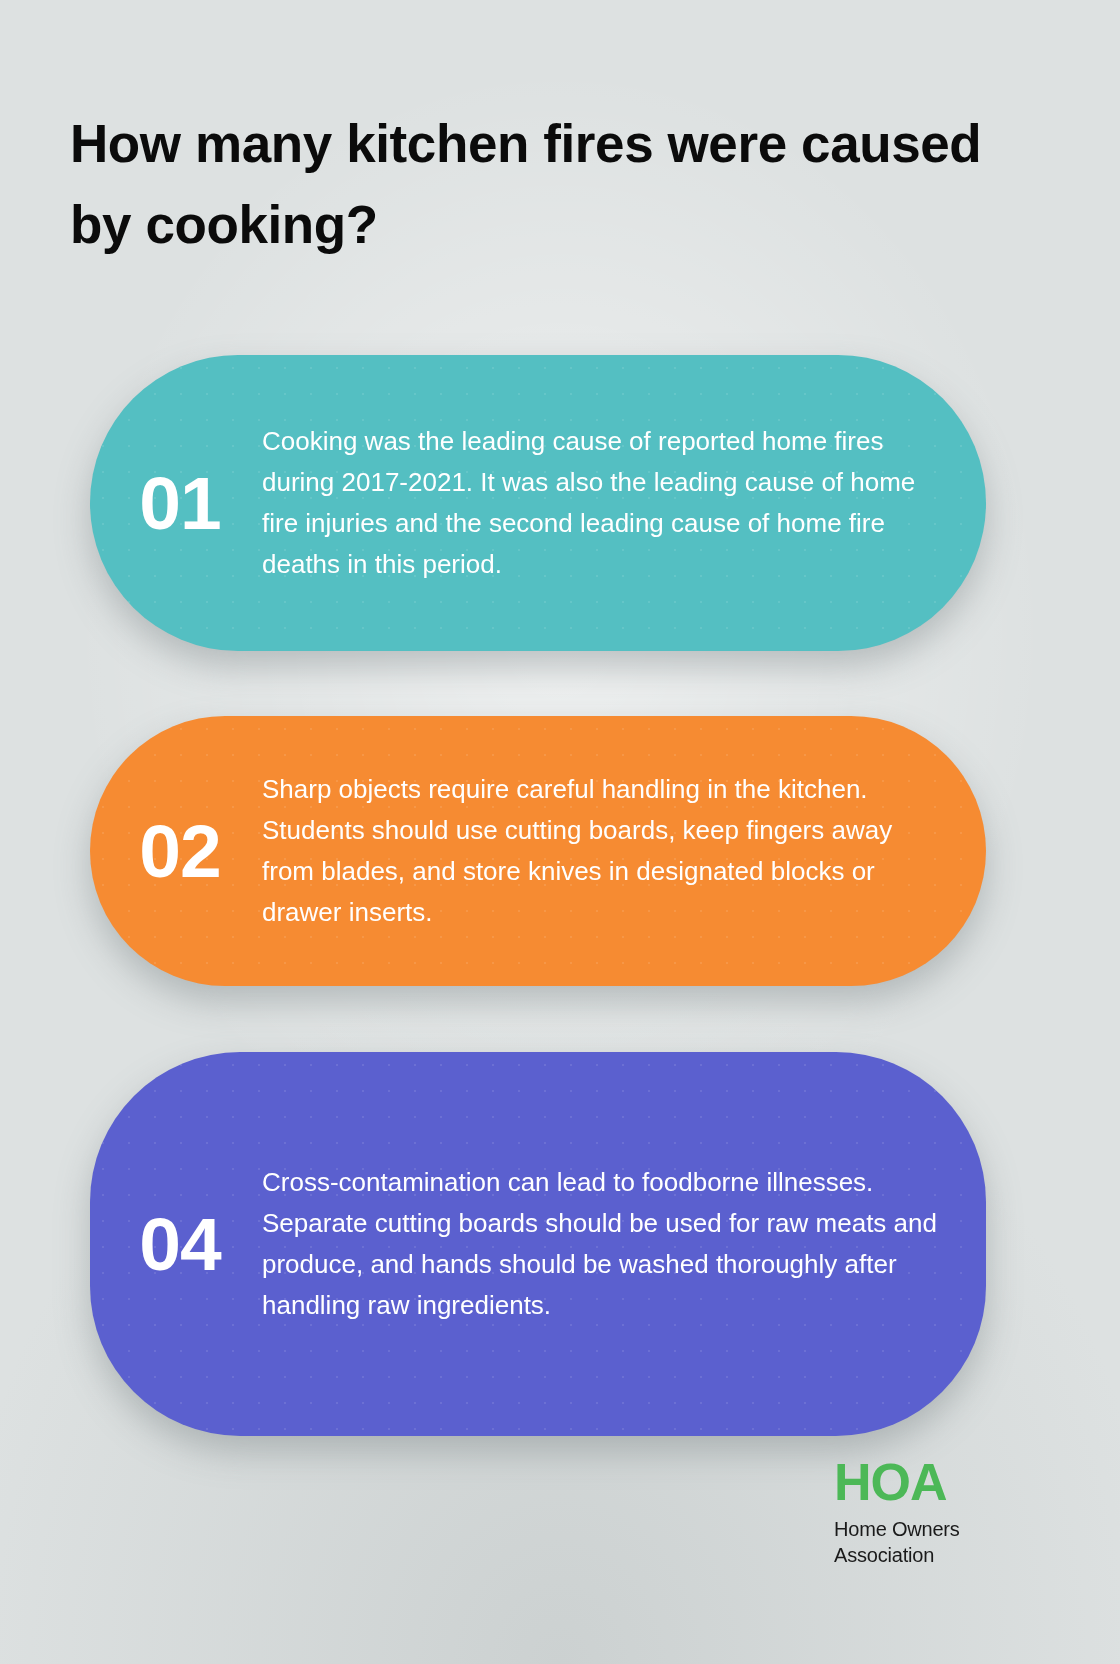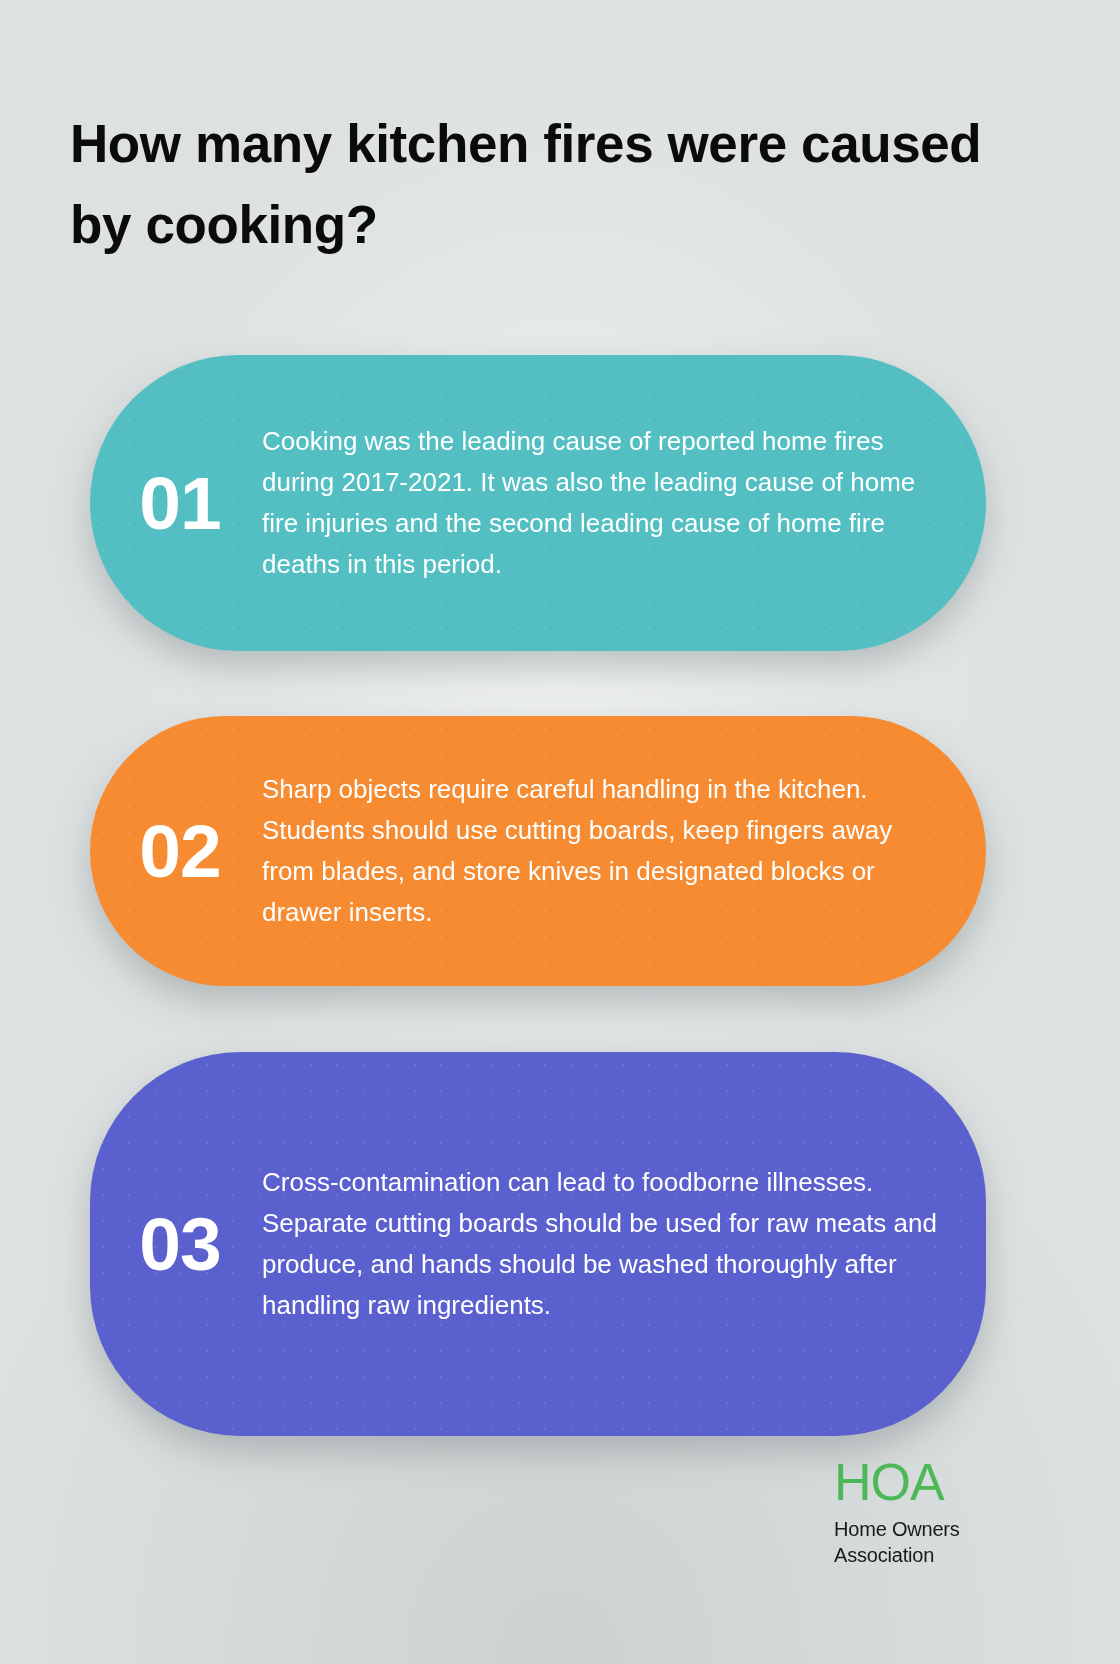--- a/index.html
+++ b/index.html
@@ -93,21 +93,21 @@
   #brand-logo {
     position: absolute;
     right: 96px;
     bottom: 96px;
     text-align: left;
     width: 190px;
   }
 
   #brand-mark {
     font-size: 52px;
-    font-weight: 400;
+    font-weight: 700;
     color: #4cb857;
     line-height: 0.96;
     letter-spacing: -1px;
   }
 
   #brand-line-1, #brand-line-2 {
     font-size: 20px;
     font-weight: 400;
     color: #1a1a1a;
     line-height: 1.3;
@@ -127,21 +127,21 @@
   <div class="card-number">01</div>
   <div class="card-text">Cooking was the leading cause of reported home fires during 2017-2021. It was also the leading cause of home fire injuries and the second leading cause of home fire deaths in this period.</div>
 </div>
 
 <div class="card" id="card-2">
   <div class="card-number">02</div>
   <div class="card-text">Sharp objects require careful handling in the kitchen. Students should use cutting boards, keep fingers away from blades, and store knives in designated blocks or drawer inserts.</div>
 </div>
 
 <div class="card" id="card-3">
-  <div class="card-number">03</div>
+  <div class="card-number">04</div>
   <div class="card-text">Cross-contamination can lead to foodborne illnesses. Separate cutting boards should be used for raw meats and produce, and hands should be washed thoroughly after handling raw ingredients.</div>
 </div>
 
 <div id="brand-logo">
   <div id="brand-mark">HOA</div>
   <div id="brand-line-1">Home Owners</div>
   <div id="brand-line-2">Association</div>
 </div>
 
 </body></html>

